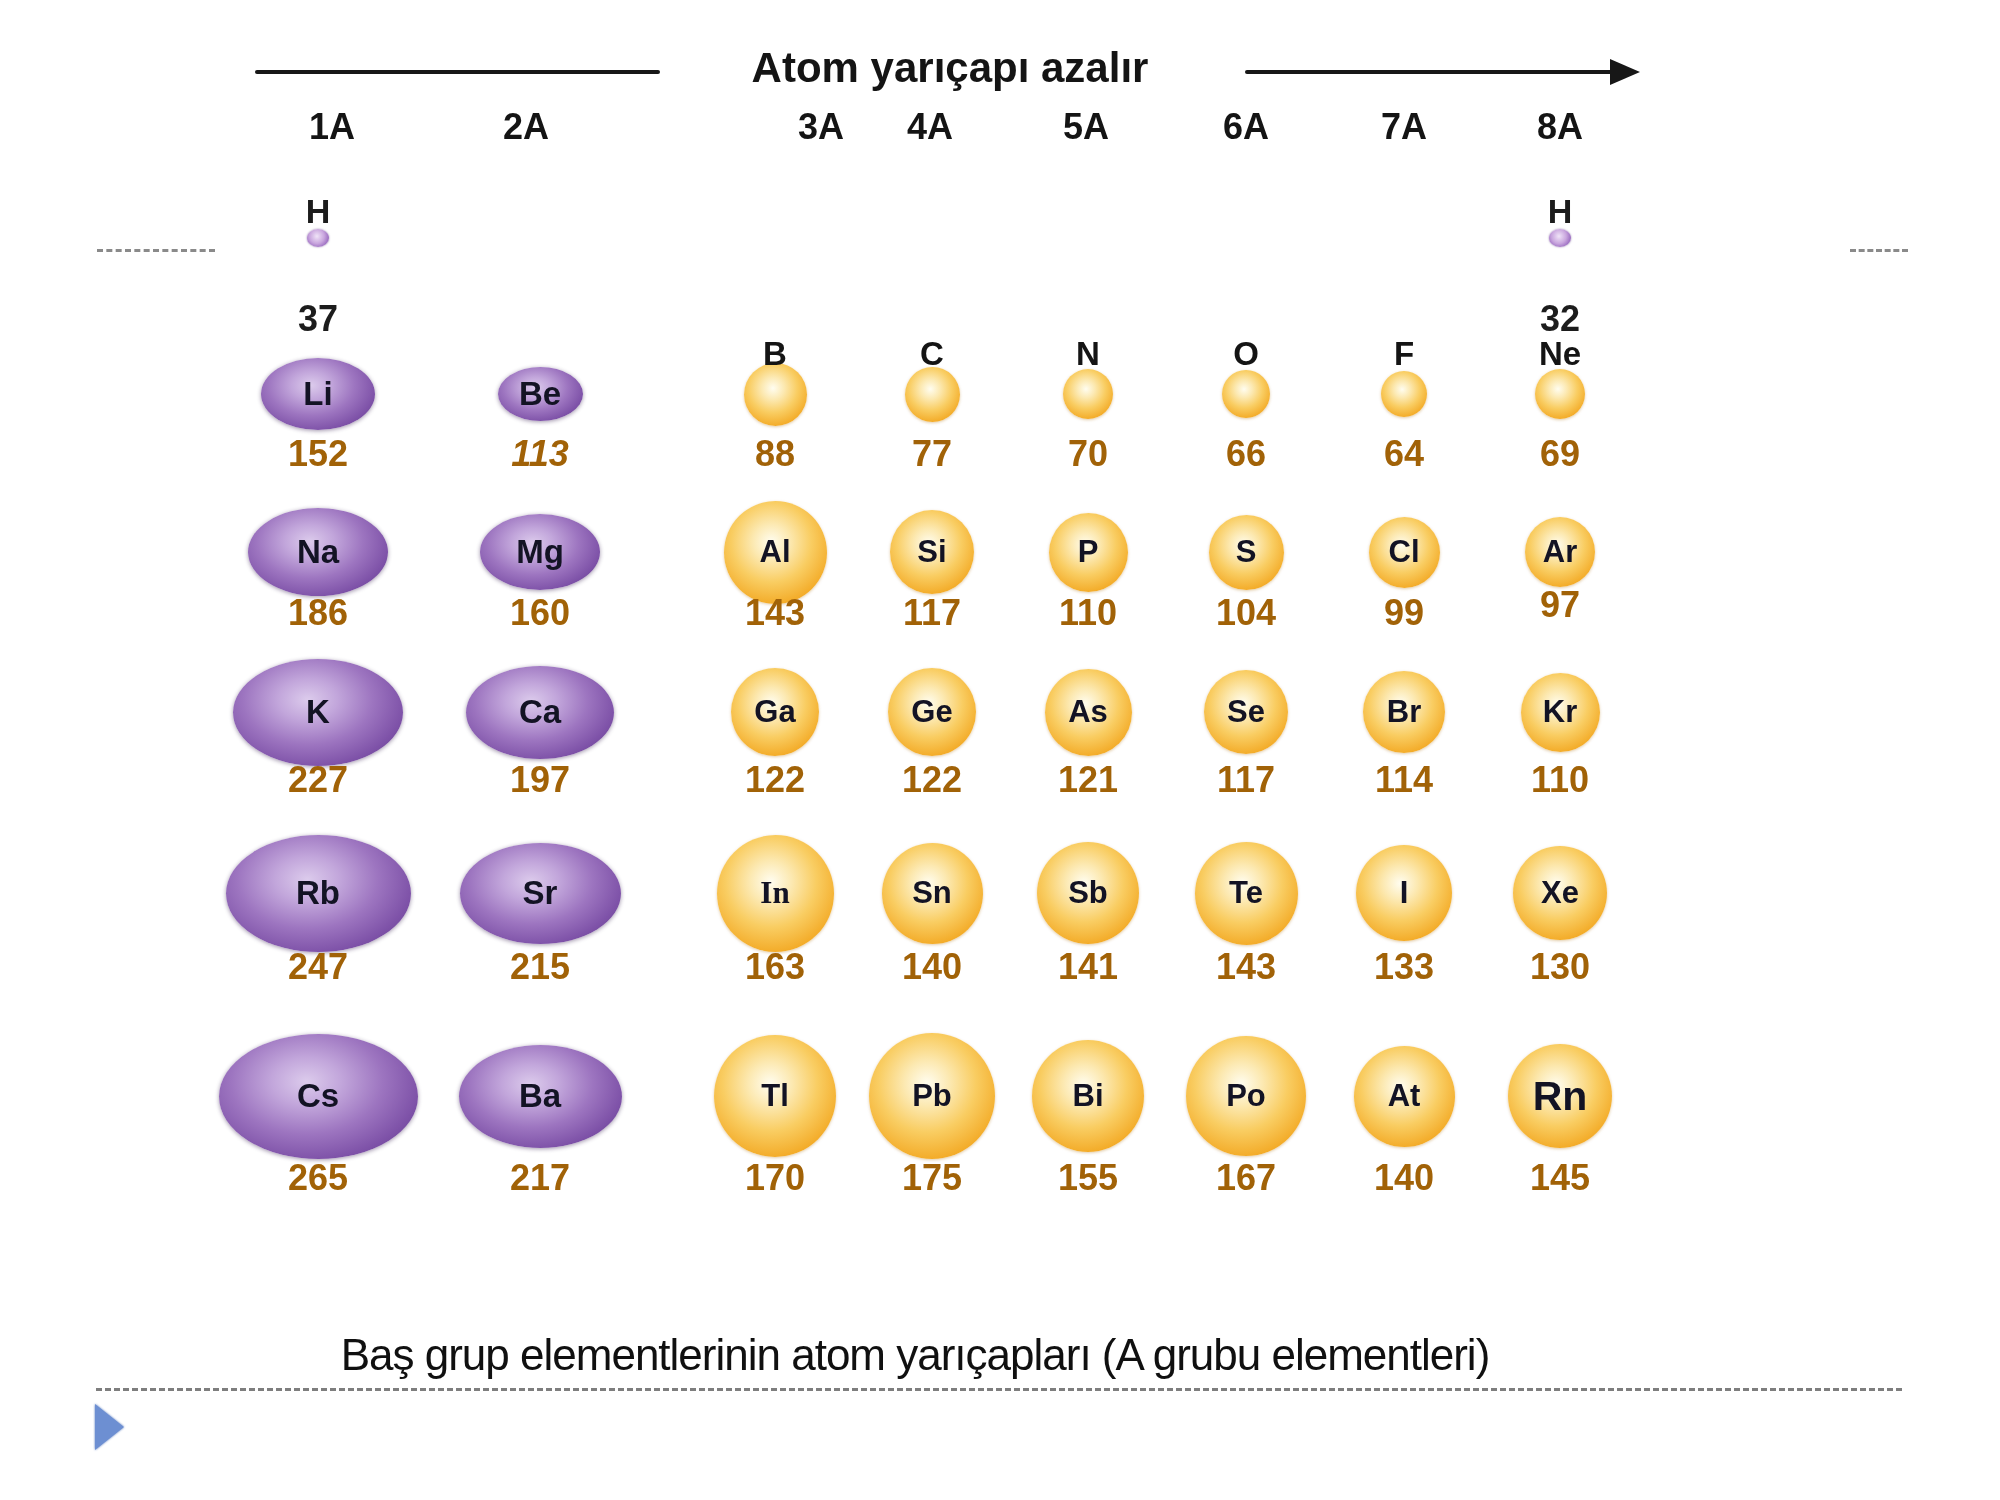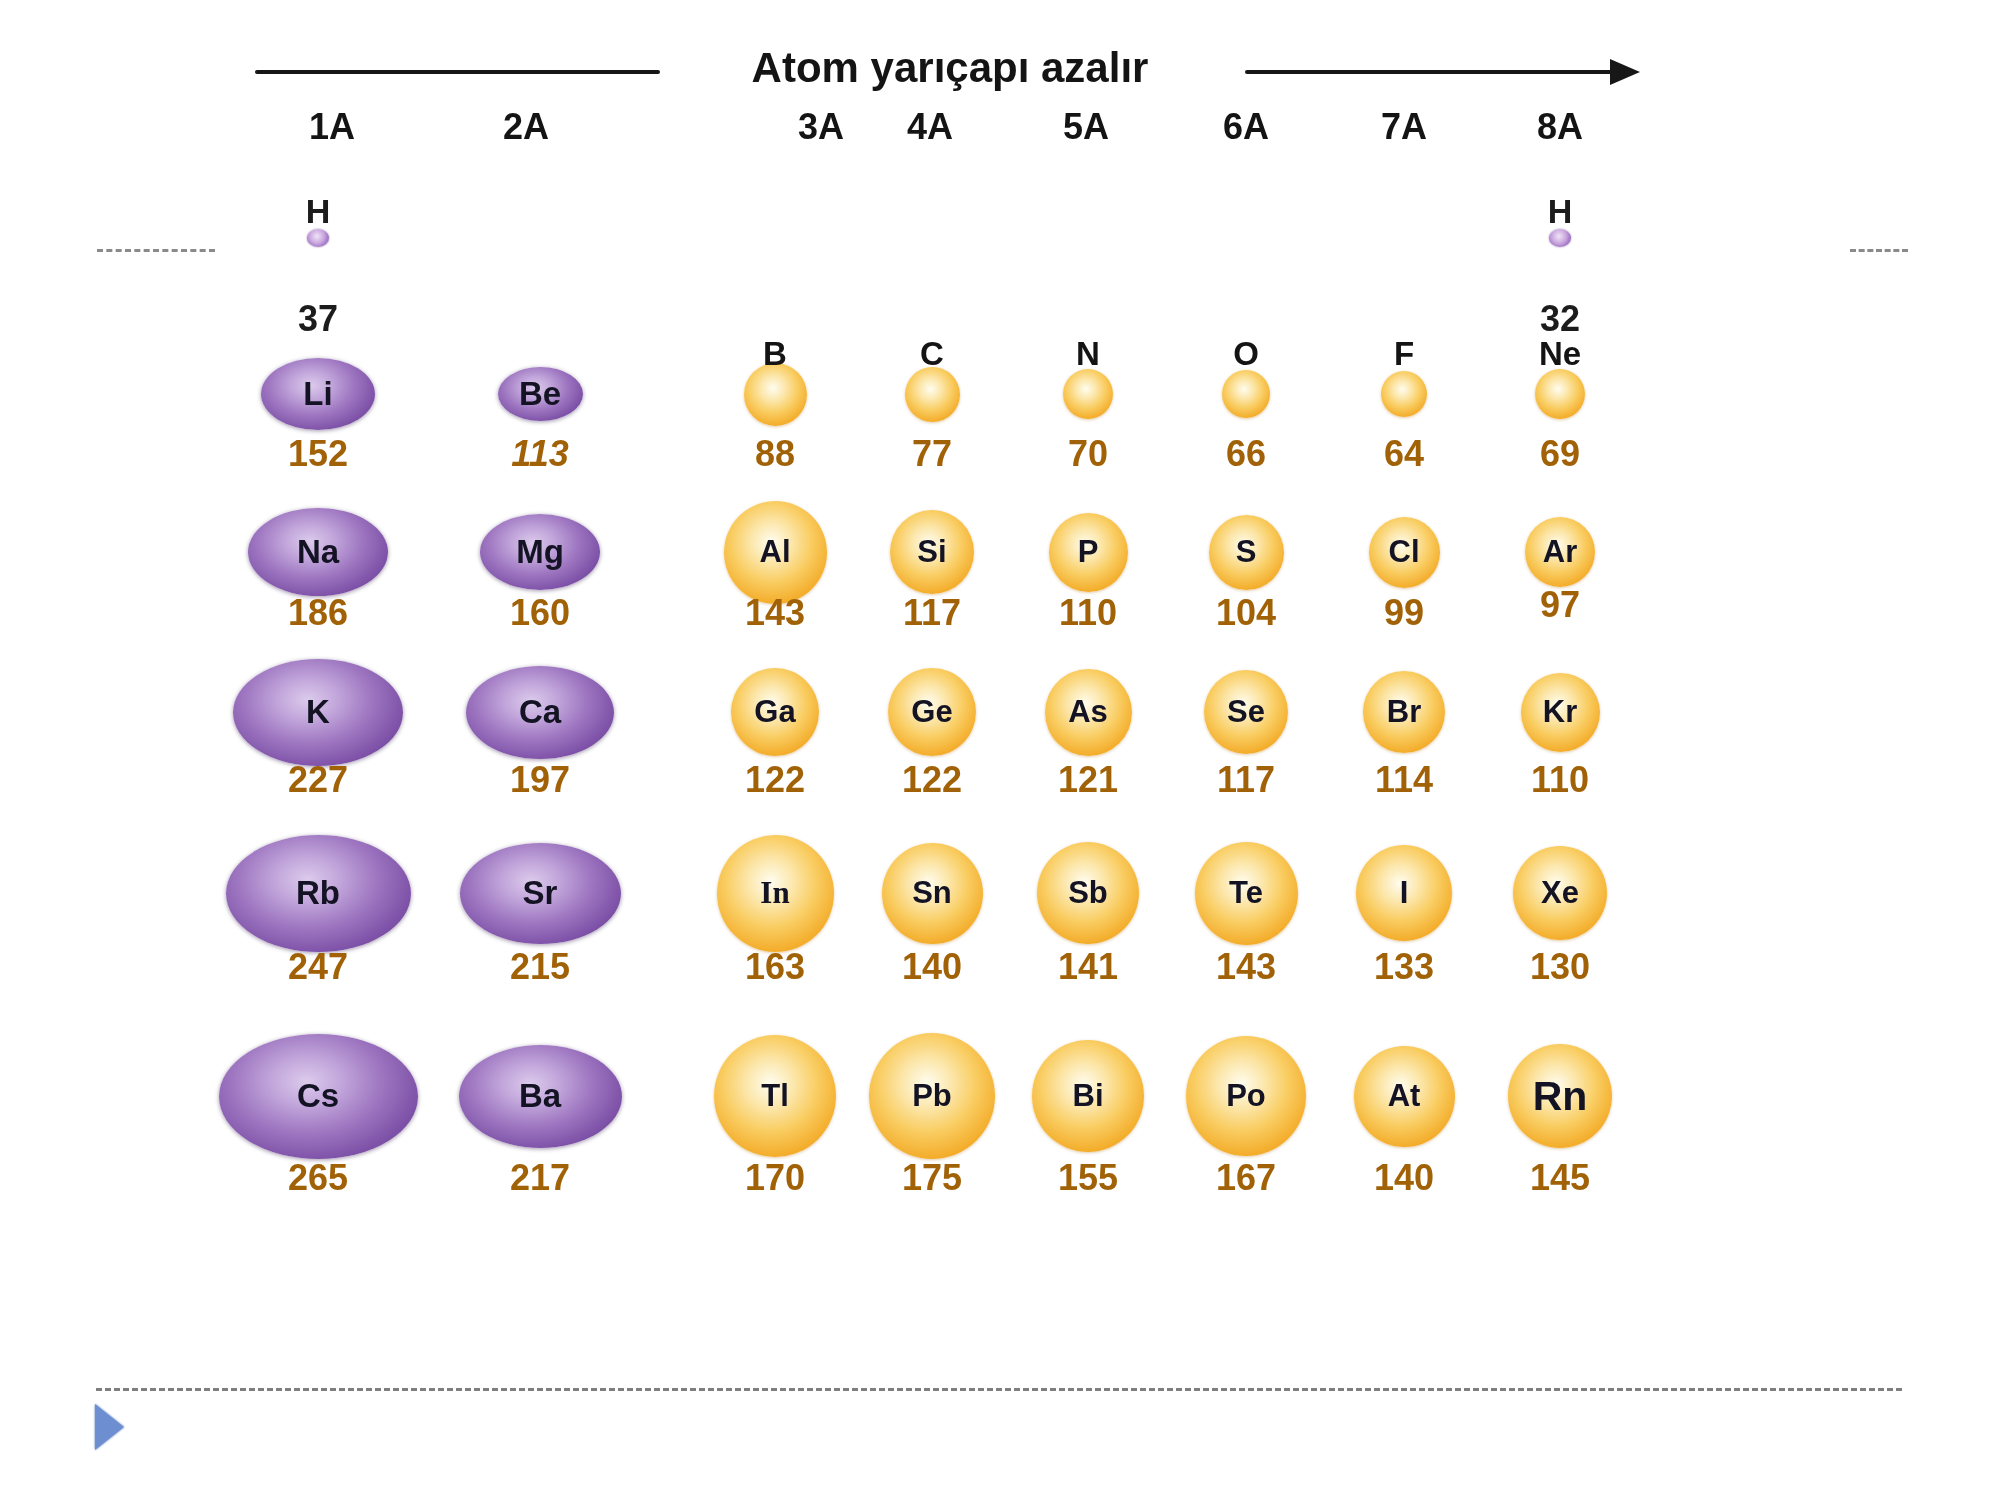--- a/index.html
+++ b/index.html
@@ -302,16 +302,17 @@
         <div class="sym-in" style="width: 101px; height: 101px; left: -50.5px; top: -50.5px; font-size: 31px;">At</div>
         <div class="radius" style="top: 61px;">140</div>
       </div>
       <div class="cell" style="left: 1560px; top: 1096px;">
         <div class="ball nonmetal" style="width: 104px; height: 104px; left: -52px; top: -52px;"></div>
         <div class="sym-in" style="width: 104px; height: 104px; left: -52px; top: -52px; font-size: 41px;">Rn</div>
         <div class="radius" style="top: 61px;">145</div>
       </div>
     </div>
 
+  <div class="caption">Baş grup elementlerinin atom yarıçapları (A grubu elementleri)</div>
 
   <div class="bullet"></div>
 
 </div>
 
 </body></html>

